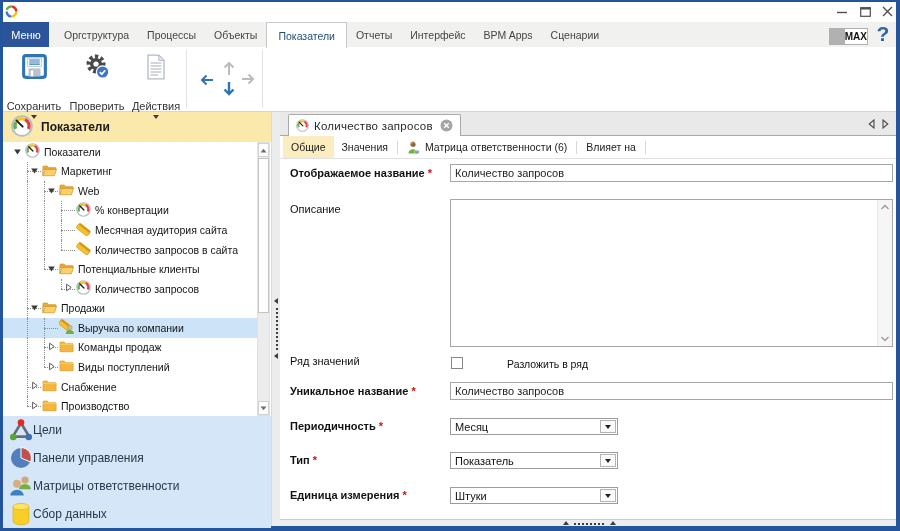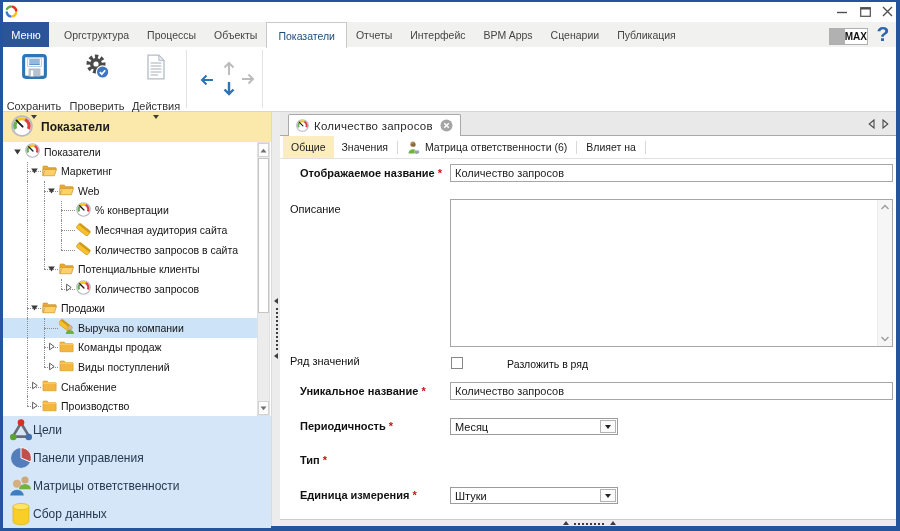--- a/index.html
+++ b/index.html
@@ -64,21 +64,21 @@
   .doctab { position:absolute; left:8px; top:2px; height:22px; background:#fff; border:1px solid #a9a9a9; border-bottom:none; border-radius:2px 2px 0 0; display:flex; align-items:center; padding:0 7px; z-index:2; }
   .doctab .lbl { margin:0 7px 0 5px; font-size:11.5px; letter-spacing:0.25px; color:#2b2b2b; white-space:nowrap; }
   .tabnav { position:absolute; right:7px; top:7px; display:flex; gap:7px; }
   .subtabs { height:23px; background:#fff; border-bottom:1px solid #e2e2e2; display:flex; align-items:stretch; flex:none; padding-left:3px; }
   .subtab { display:flex; align-items:center; padding:0 8px; font-size:10.5px; color:#1c1c1c; }
   .subtab.active { background:#fcedc0; }
   .subtab .ic { margin-right:5px; display:flex; }
   .st-sep { width:1px; height:13px; background:#d8d8d8; align-self:center; margin:0 1px; }
   .formarea { position:relative; flex:1; background:#fff; }
   .flabel { position:absolute; left:10px; white-space:nowrap; font-size:11px; color:#111; }
-  .flabel b { font-weight:bold;margin-left:10px; }
+  .flabel b { font-weight:bold; }
   .req { color:#cc1111; font-weight:bold; margin-left:3px; }
   .tinput { position:absolute; left:170px; width:443px; height:18px; border:1px solid #a6a6a6; background:#fff; font-family:inherit; font-size:11px; color:#222; padding:0 4px; display:flex; align-items:center; }
   .tarea { position:absolute; left:170px; width:443px; border:1px solid #a6a6a6; background:#fff; }
   .tarea .tascroll { position:absolute; right:0; top:0; bottom:0; width:15px; background:#f6f6f6; border-left:1px solid #ececec; }
   .tarea .chev { position:absolute; left:2px; width:10px; height:8px; }
   .combo { position:absolute; left:170px; width:168px; height:17px; border:1px solid #9c9c9c; background:#fff; display:flex; align-items:center; font-size:11px; color:#111; padding-left:4px; }
   .combo .cbtn { position:absolute; right:1px; top:1px; bottom:1px; width:16px; background:#fbfbfb; border:1px solid #b3b3b3; display:flex; align-items:center; justify-content:center; }
   .combo .cbtn::after { content:""; width:0; height:0; border-left:3.5px solid transparent; border-right:3.5px solid transparent; border-top:4px solid #222; }
   .checkbox { position:absolute; width:12px; height:12px; border:1px solid #878787; background:#fff; }
   .cb-label { position:absolute; font-size:10.5px; color:#111; white-space:nowrap; }
@@ -125,21 +125,20 @@
     <div class="menu-tab">Меню</div>
       <div class="rtabs" id="rtabs">
         <div class="rtab">Оргструктура</div>
         <div class="rtab">Процессы</div>
         <div class="rtab">Объекты</div>
         <div class="rtab active">Показатели</div>
         <div class="rtab">Отчеты</div>
         <div class="rtab">Интерфейс</div>
         <div class="rtab">BPM Apps</div>
         <div class="rtab">Сценарии</div>
-        <div class="rtab">Публикация</div>
       </div>
     <div class="max-toggle">
       <span class="max-knob"></span>
       <span class="max-label">MAX</span>
     </div>
     <div class="help-btn">?</div>
   </div>
 
   <div class="ribbon">
     <div class="rbtn" style="left:1px;">
@@ -549,20 +548,24 @@
             <span>Количество запросов</span>
           </div>
 
         <div class="flabel" style="top:261px;"><b>Периодичность</b><span class="req">*</span></div>
         <div class="combo" style="top:259px;">
             <span>Месяц</span>
             <span class="cbtn"></span>
           </div>
 
         <div class="flabel" style="top:295px;"><b>Тип</b><span class="req">*</span></div>
+        <div class="combo" style="top:293px;">
+            <span>Показатель</span>
+            <span class="cbtn"></span>
+          </div>
 
         <div class="flabel" style="top:330px;"><b>Единица измерения</b><span class="req">*</span></div>
         <div class="combo" style="top:328px;">
             <span>Штуки</span>
             <span class="cbtn"></span>
           </div>
 
       </div>
       <div class="hsplit">
         <span class="tri-l" style="left:283px;"></span>

